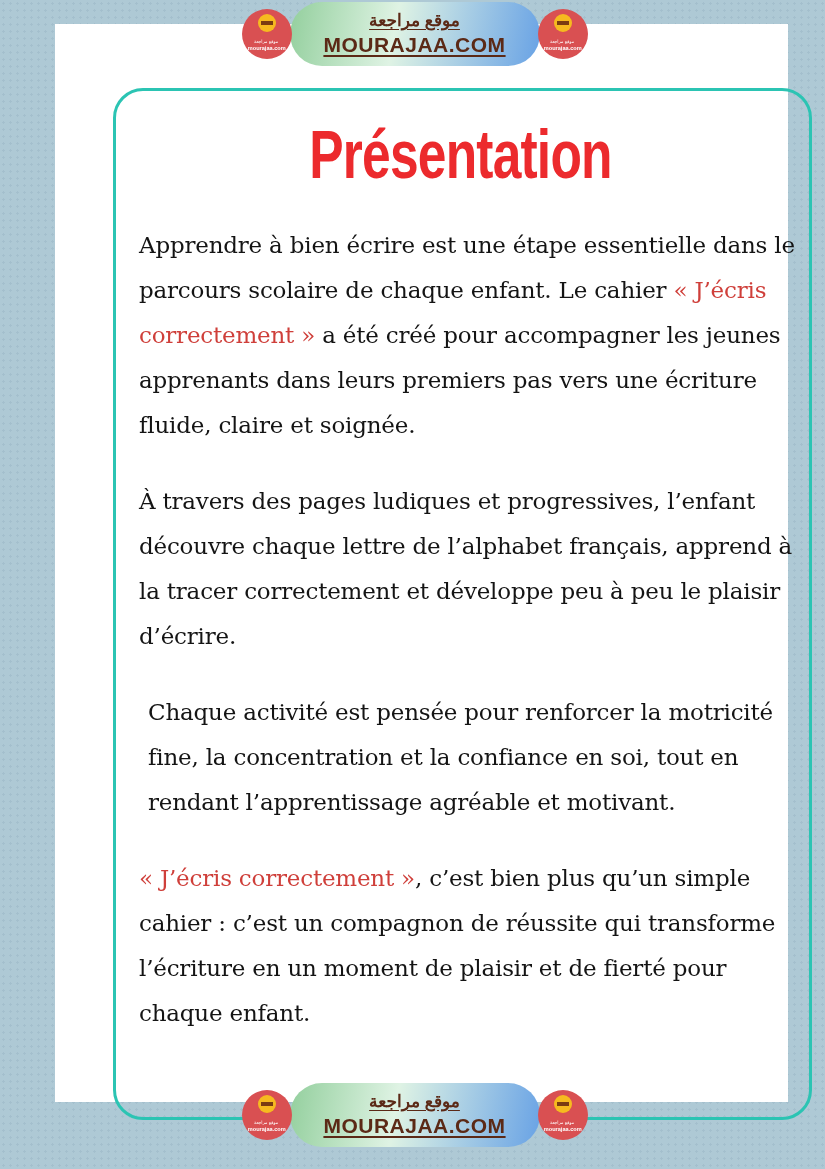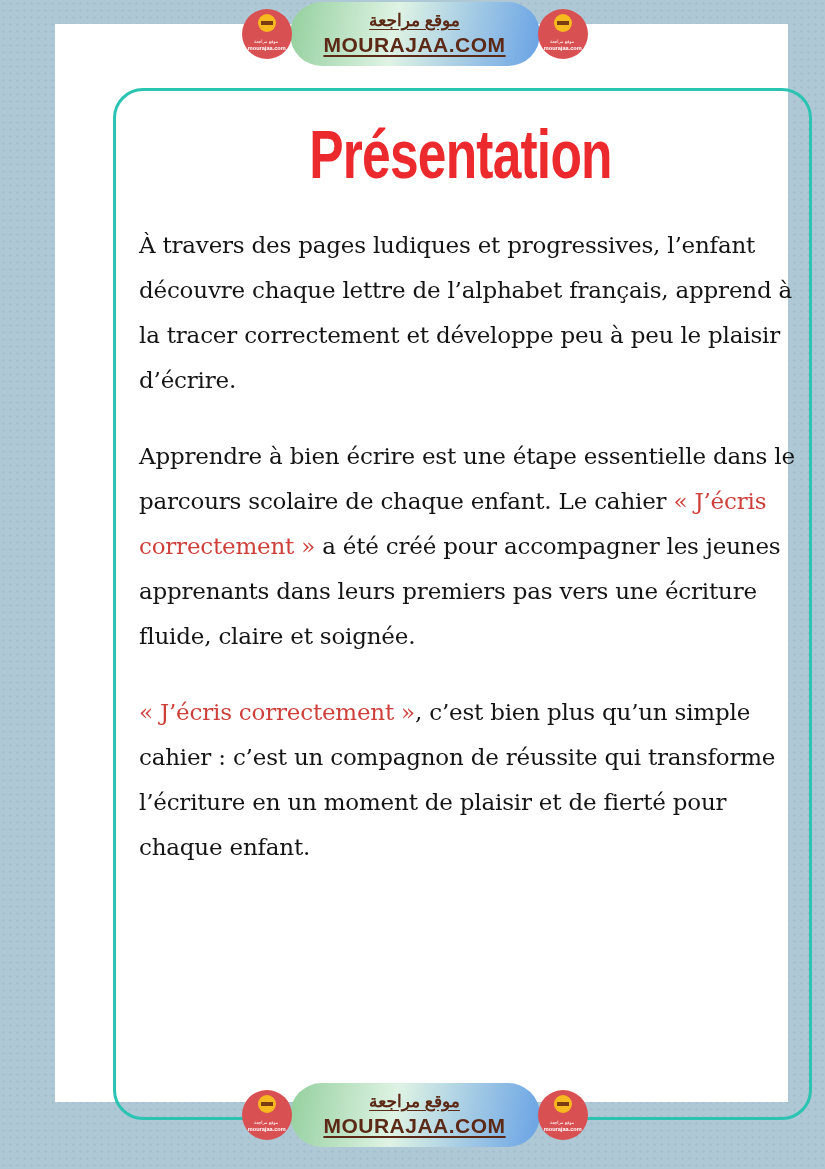--- a/index.html
+++ b/index.html
@@ -94,22 +94,23 @@
 </style>
 </head>
 <body style="--bg: #aec9d5; --card-bg: #ffffff; --teal: #2bc4b3; --title-red: #ec2a2d; --accent: #cf3f3a; --text: #141414; --pill-text: #5b2916; --logo-red: #d95052; --badge-yellow: #f6ba1f;">
 
 <div class="page">
 
   <div class="card">
     <div class="card-border"></div>
     <h1 class="title">Présentation</h1>
     <div class="content">
+        <p><span>Apprendre à bien écrire est une étape essentielle dans le parcours scolaire de chaque enfant. Le cahier </span><span class="accent">« J’écris correctement »</span><span> a été créé pour accompagner les jeunes apprenants dans leurs premiers pas vers une écriture fluide, claire et soignée.</span></p>
         <p><span>À travers des pages ludiques et progressives, l’enfant découvre chaque lettre de l’alphabet français, apprend à la tracer correctement et développe peu à peu le plaisir d’écrire.</span></p>
-        <p><span>Apprendre à bien écrire est une étape essentielle dans le parcours scolaire de chaque enfant. Le cahier </span><span class="accent">« J’écris correctement »</span><span> a été créé pour accompagner les jeunes apprenants dans leurs premiers pas vers une écriture fluide, claire et soignée.</span></p>
+        <p class="indent"><span>Chaque activité est pensée pour renforcer la motricité fine, la concentration et la confiance en soi, tout en rendant l’apprentissage agréable et motivant.</span></p>
         <p><span class="accent">« J’écris correctement »</span><span>, c’est bien plus qu’un simple cahier : c’est un compagnon de réussite qui transforme l’écriture en un moment de plaisir et de fierté pour chaque enfant.</span></p>
       </div>
   </div>
 
   <div class="banner banner-top">
     <div class="logo">
       <div class="logo-badge"></div>
       <div class="logo-line-ar">موقع مراجعة</div>
       <div class="logo-line-url">mourajaa.com</div>
     </div>

